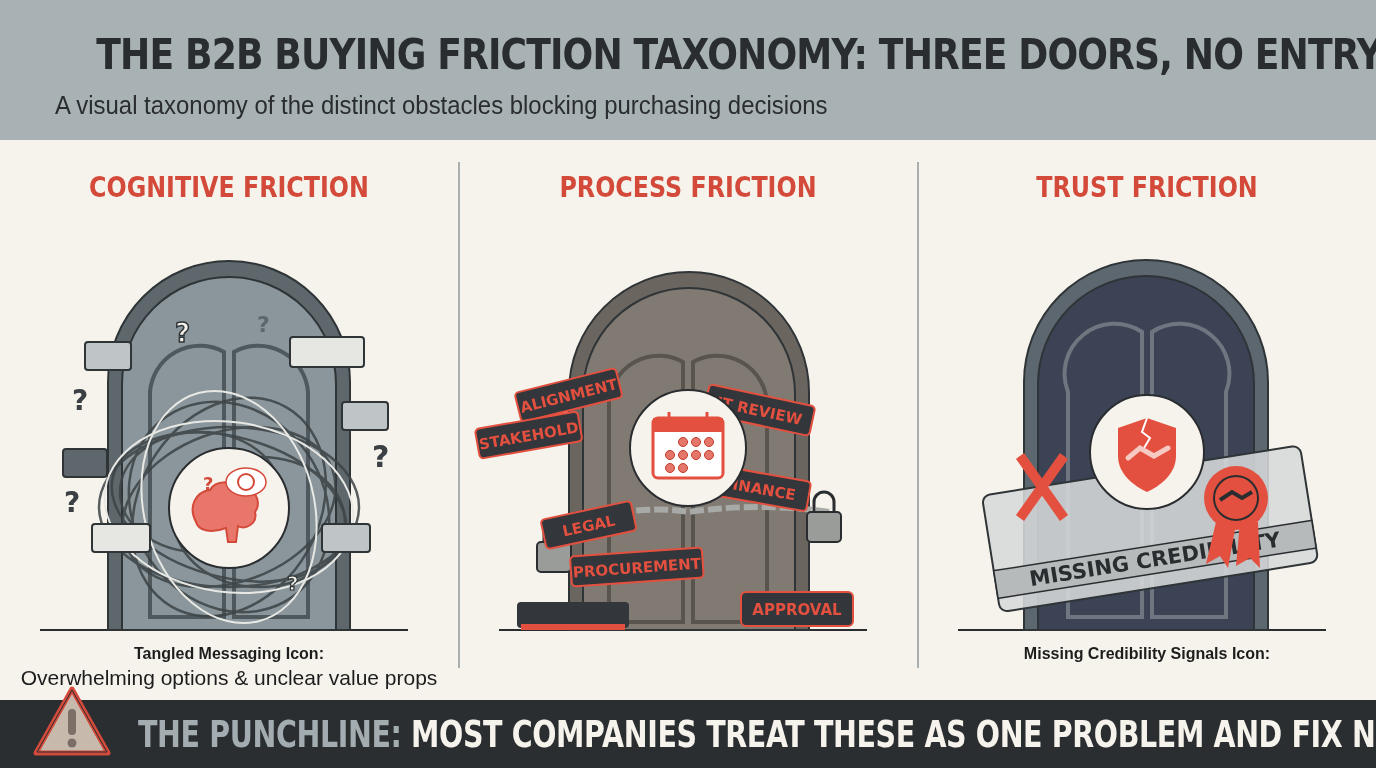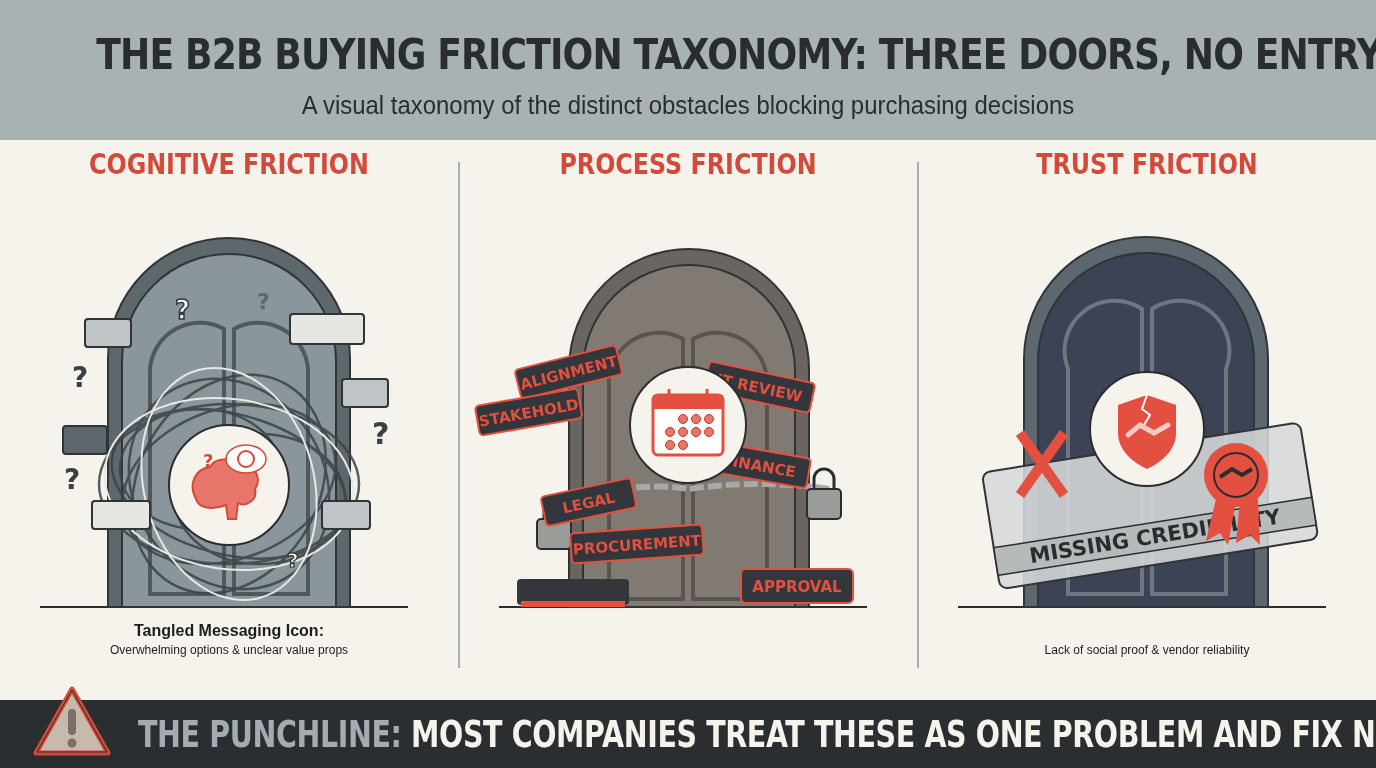--- a/index.html
+++ b/index.html
@@ -1,29 +1,29 @@
 <!DOCTYPE html>
 <html><head>
 <meta charset="utf-8">
 <style>
   * { box-sizing: border-box; margin: 0; padding: 0; }
   html, body { width: 1376px; height: 768px; overflow: hidden; }
   body { background: #f6f3ec; font-family: "Liberation Sans", sans-serif; position: relative; }
 
-  .header { position: absolute; left: 0; top: 0; width: 1376px; height: 140px; background: #a8b2b4; text-align: center; }
+  .header { position: absolute; left: 0; top: 0; width: 1376px; height: 140px; background: #a8b2b4; text-align: left; }
   .title { position: absolute; left: 0; right: 0; top: 30px; font-family: "DejaVu Sans", sans-serif; font-weight: bold; font-size: 42px; letter-spacing: -1px; color: #2a2d30; transform: scaleX(0.86); transform-origin: center; white-space: nowrap; }
   .subtitle { position: absolute; left: 0; right: 0; top: 90px; font-size: 26px; color: #2a2d30; transform: scaleX(0.92); white-space: nowrap; }
 
   .divider { position: absolute; top: 162px; width: 2px; height: 506px; background: #a9aeae; }
 
-  .panel { position: absolute; top: 129px; width: 458px; height: 555px; }
+  .panel { position: absolute; top: 152px; width: 458px; height: 555px; }
   .panel-title { position: absolute; left: 0; right: 0; top: 18px; text-align: center; font-family: "DejaVu Sans", sans-serif; font-weight: bold; font-size: 29px; color: #d44a3a; transform: scaleX(0.82); white-space: nowrap; }
   .door-svg { position: absolute; left: 0; top: 60px; width: 458px; height: 420px; }
   .caption-title { position: absolute; left: 0; right: 0; top: 493px; text-align: center; font-weight: bold; font-size: 16px; color: #1d1d1d; }
-  .caption-body { position: absolute; left: 0; right: 0; top: 514px; text-align: center; font-size: 12px; color: #1d1d1d; }
+  .caption-body { position: absolute; left: 0; right: 0; top: 514px; text-align: center; font-size: 21px; color: #1d1d1d; }
 
   .footer { position: absolute; left: 0; top: 700px; width: 1376px; height: 68px; background: #2b2e31; }
   .footer-text { position: absolute; left: 138px; top: 12px; font-family: "DejaVu Sans", sans-serif; font-weight: bold; font-size: 38px; white-space: nowrap; transform: scaleX(0.75); transform-origin: left center; letter-spacing: -0.5px; }
   .footer-lead { color: #a3acb0; }
   .footer-main { color: #f6f3ec; }
   .warn-icon { position: absolute; left: 32px; top: 685px; width: 80px; height: 74px; }
 </style>
 </head>
 <body>
 
@@ -174,21 +174,21 @@
       <circle cx="318" cy="286" r="22" fill="none" stroke="#2a2d30" stroke-width="2"></circle>
       <path d="M302 288 L314 280 L324 286 L334 280" fill="none" stroke="#2a2d30" stroke-width="4"></path>
     </g>
     <circle cx="229" cy="240" r="57" fill="#f6f3ec" stroke="#2a2d30" stroke-width="2"></circle>
     <g>
       <path d="M229 206 L258 216 V244 C258 262 242 274 229 280 C216 274 200 262 200 244 V216 Z" fill="#e4503f"></path>
       <path d="M229 206 L224 220 L232 226 L226 236" fill="none" stroke="#fff" stroke-width="2"></path>
       <path d="M210 246 L222 236 L236 244 L250 236" fill="none" stroke="#f6c9c2" stroke-width="5" stroke-linecap="round"></path>
     </g>
   </svg>
-  <div class="caption-body">Lack of social proof &amp; vendor reliability</div>
+  <div class="caption-title">Missing Credibility Signals Icon:</div>
 </div>
 
 <div class="footer">
   <div class="footer-text">
     <span class="footer-lead">THE PUNCHLINE:</span><span class="footer-main"> MOST COMPANIES TREAT THESE AS ONE PROBLEM AND FIX NONE.</span>
   </div>
 </div>
 <svg class="warn-icon" viewBox="0 0 80 74">
   <path d="M40 4 L76 68 H4 Z" fill="#c8b9ad" stroke="#d44a3a" stroke-width="5" stroke-linejoin="round"></path>
   <path d="M40 5 L75 67 H5 Z" fill="none" stroke="#2a2d30" stroke-width="1"></path>

